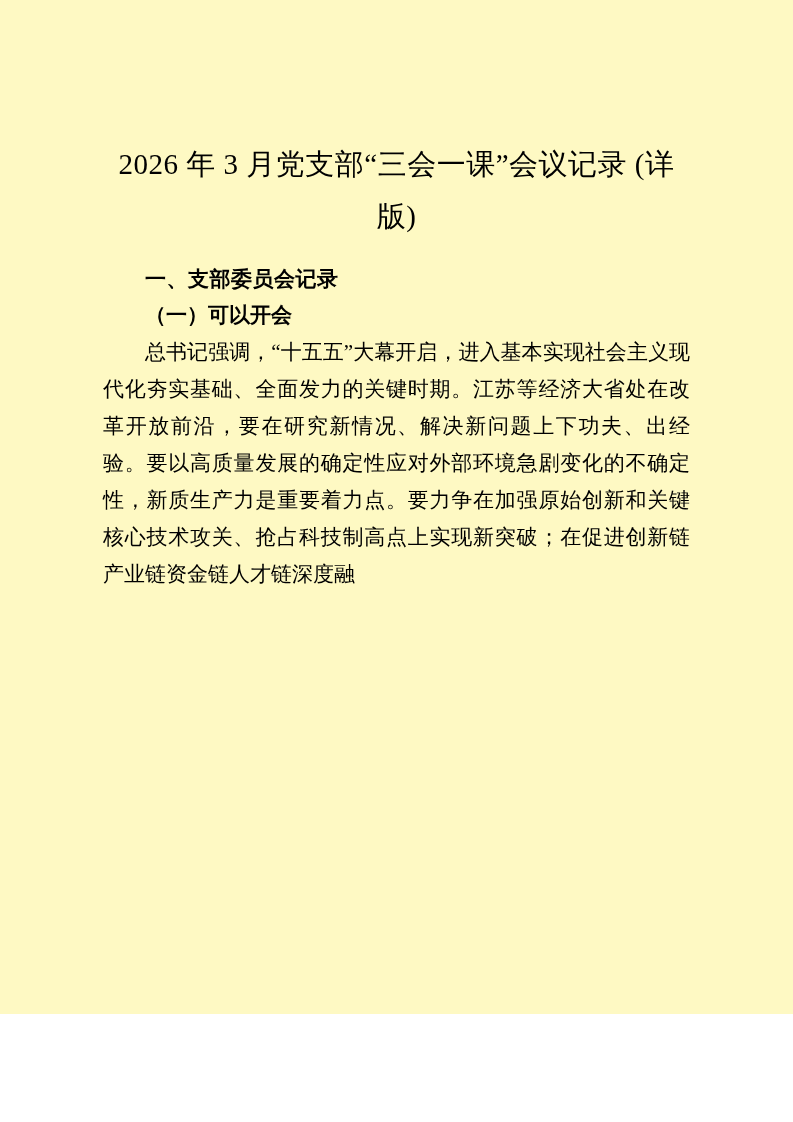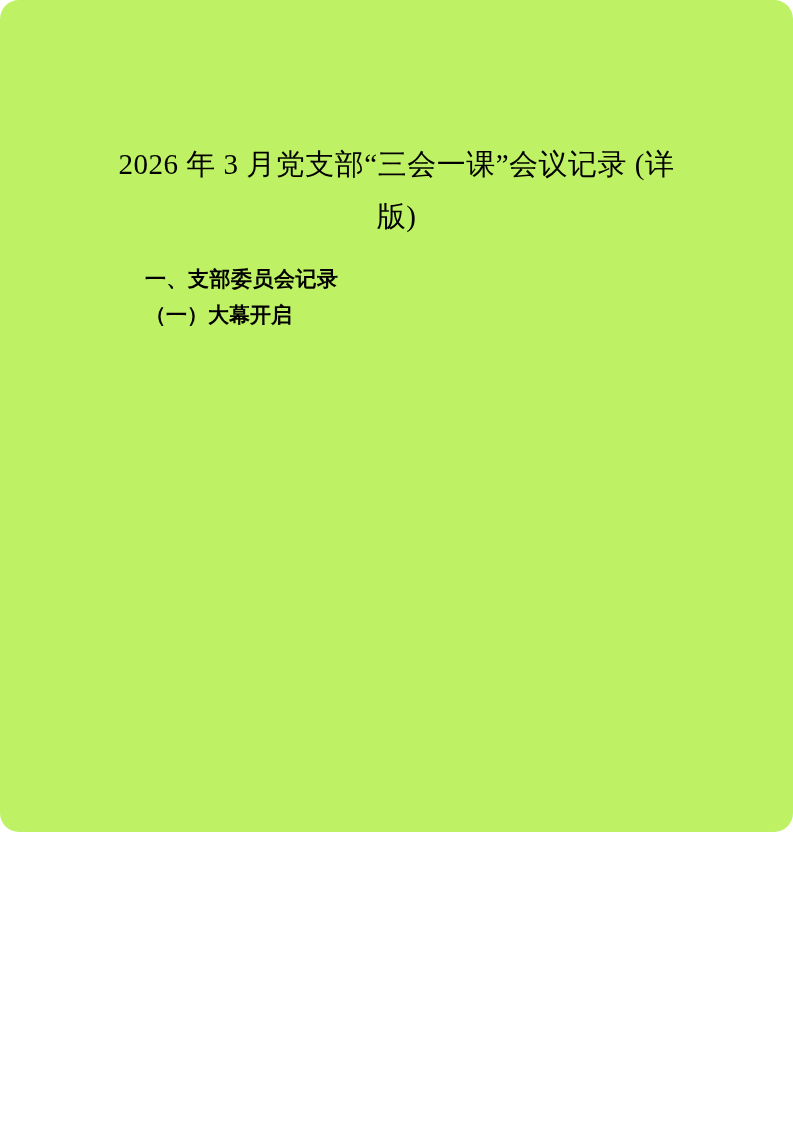--- a/index.html
+++ b/index.html
@@ -3,26 +3,25 @@
 <meta charset="utf-8">
 <style>
   html, body {
     margin: 0;
     padding: 0;
     background: #ffffff;
   }
   .page {
     position: relative;
     width: 793px;
-    height: 832px;
-    background: #bef264;
+    height: 1014px;
+    background: #fef9c3;
     overflow: hidden;
     font-family: "Liberation Serif", "DejaVu Serif", serif;
     color: #000000;
-    border-radius: 19px;
   }
   .content {
     position: absolute;
     left: 103px;
     top: 138px;
     width: 587px;
   }
   .doc-title {
     font-size: 29px;
     font-weight: 400;
@@ -70,22 +69,23 @@
 </head>
 <body>
 
 <div class="page">
   <div class="content">
     <h1 class="doc-title">2026 年 3 月党支部“三会一课”会议记录 (详版)</h1>
 
     <p class="para heading-black">一、支部委员会记录</p>
 
 
-    <p class="para heading-kai">（一）大幕开启</p>
+    <p class="para heading-kai">（一）可以开会</p>
 
 
 
+    <p class="para">总书记强调，“十五五”大幕开启，进入基本实现社会主义现代化夯实基础、全面发力的关键时期。江苏等经济大省处在改革开放前沿，要在研究新情况、解决新问题上下功夫、出经验。要以高质量发展的确定性应对外部环境急剧变化的不确定性，新质生产力是重要着力点。要力争在加强原始创新和关键核心技术攻关、抢占科技制高点上实现新突破；在促进创新链产业链资金链人才链深度融</p>
   </div>
 
   <div class="page-footer">
     <span class="dash">—</span><span class="num">1</span><span class="dash">—</span>
   </div>
 </div>
 
 </body></html>

